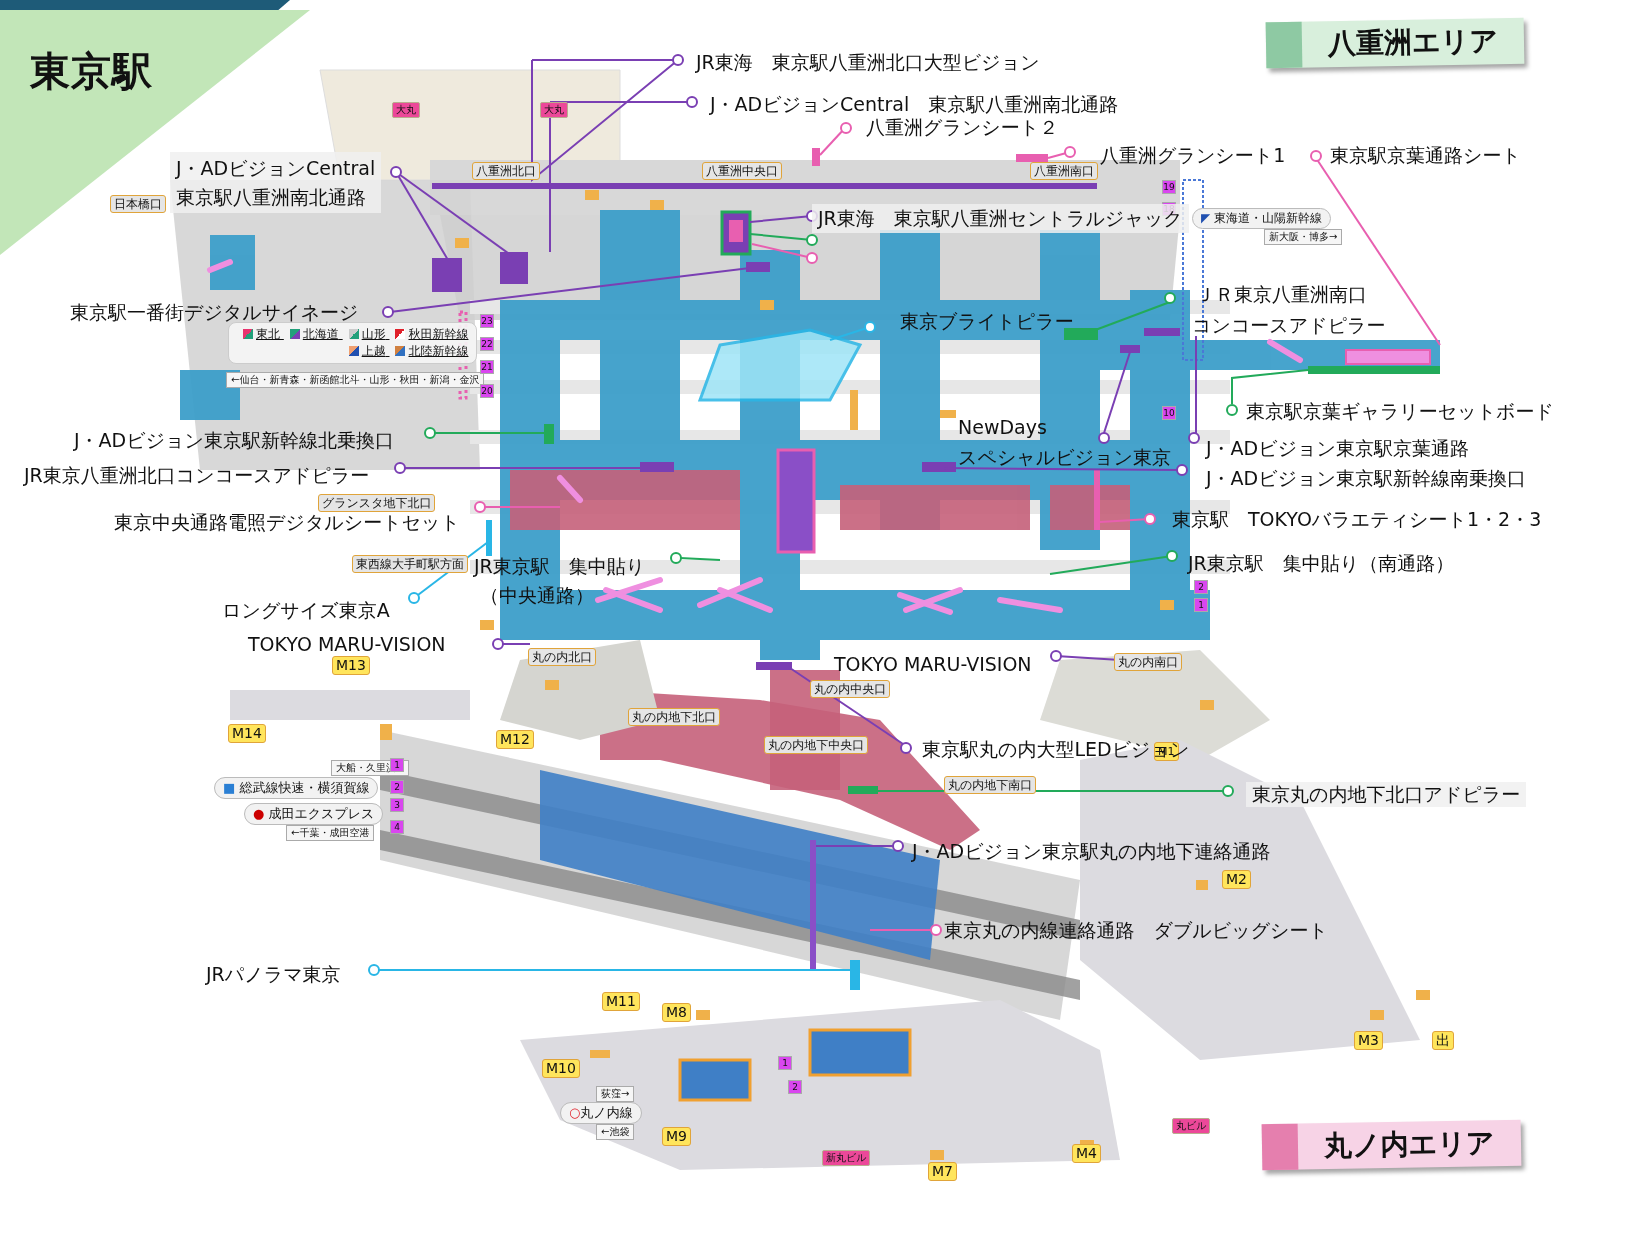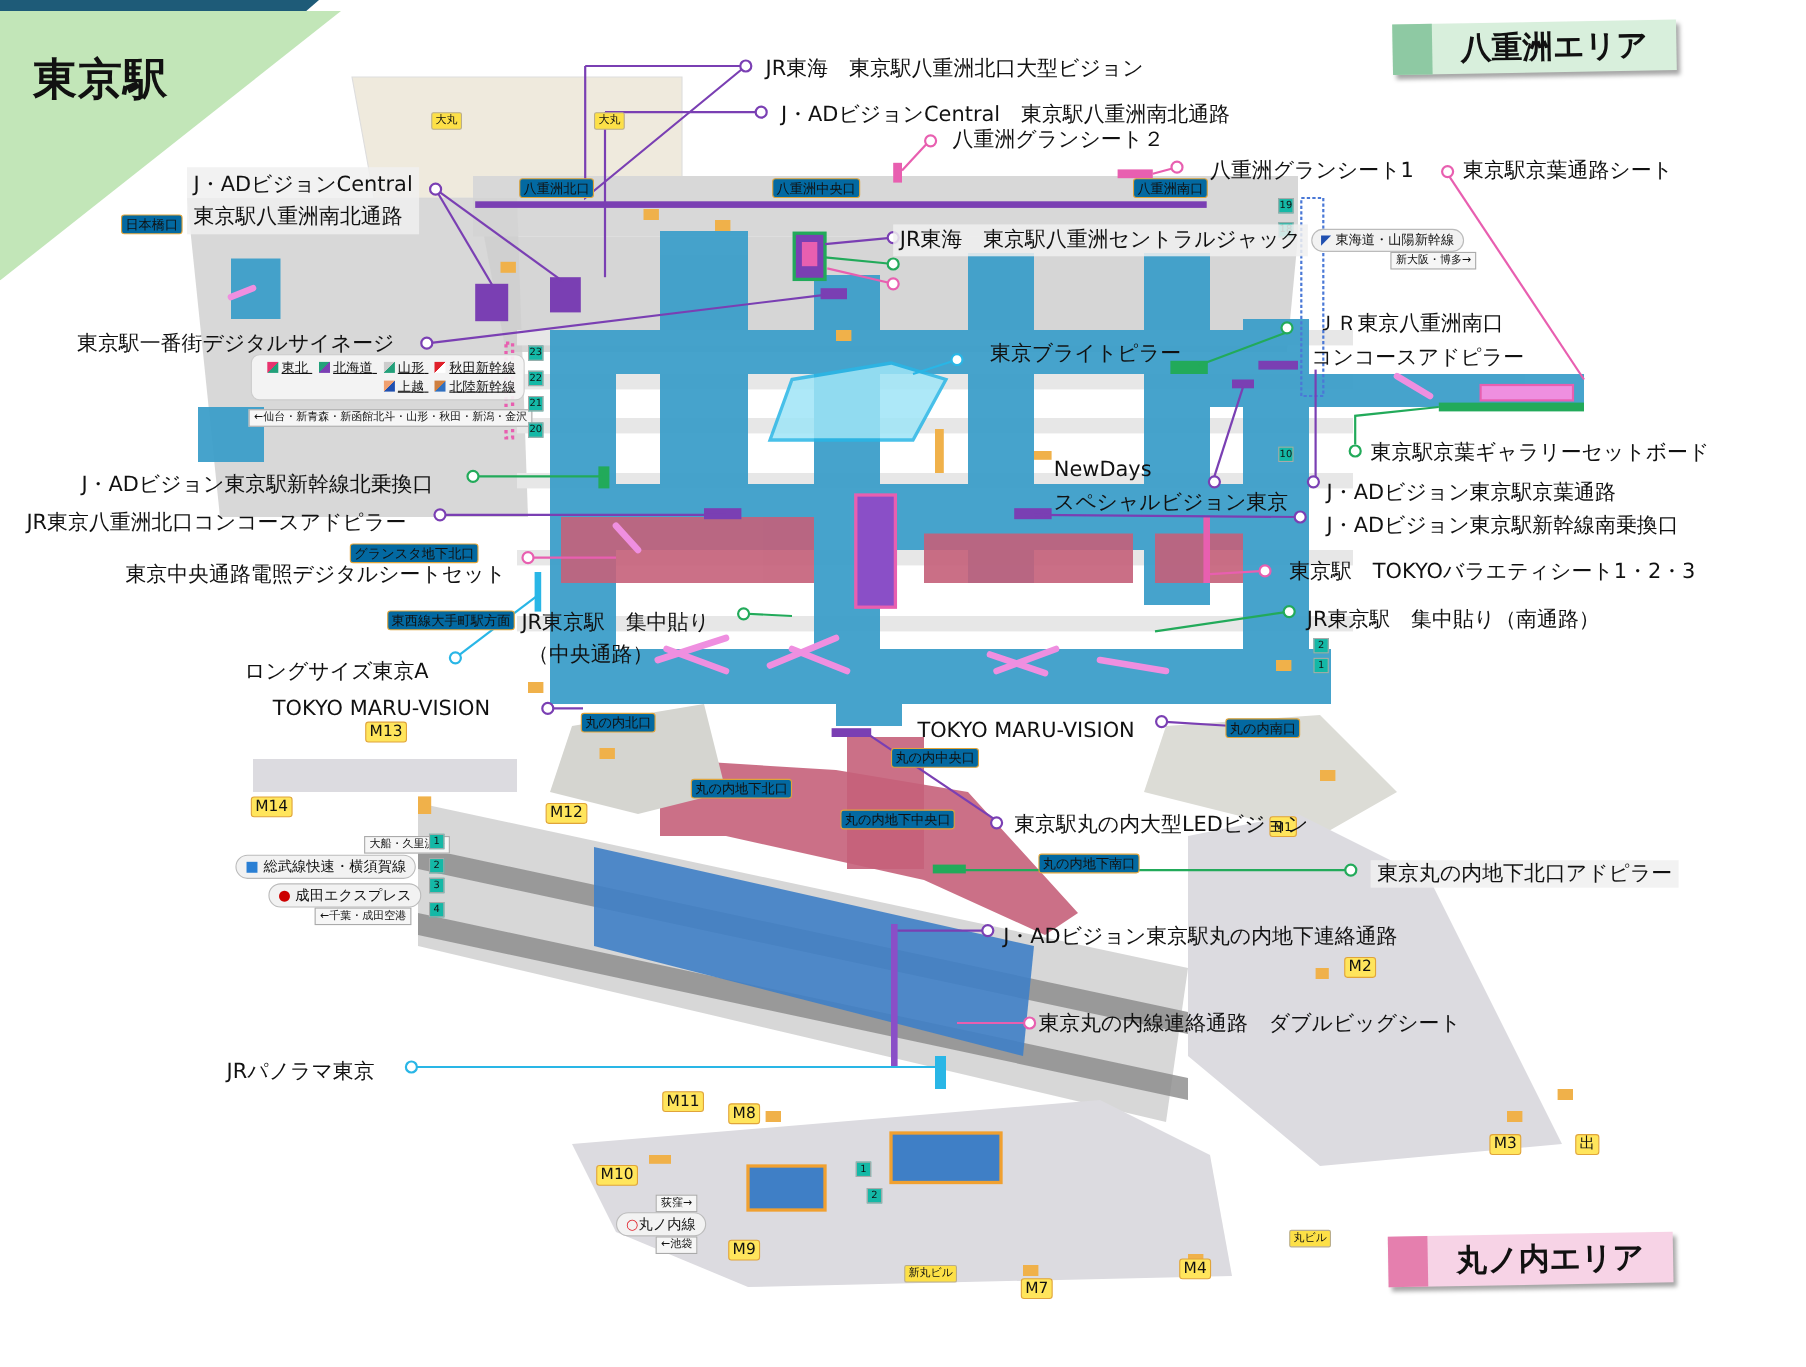--- a/index.html
+++ b/index.html
@@ -6,26 +6,26 @@
   body { width:1642px; height:1243px; position:relative; overflow:hidden; background:#ffffff; font-family:"DejaVu Sans", sans-serif; color:#111; }
   .abs { position:absolute; }
   .topbar { left:0; top:0; width:290px; height:10px; background:#1e5b78; clip-path:polygon(0 0,100% 0,96% 100%,0 100%); }
   .tri { left:0; top:10px; width:310px; height:245px; background:#c2e6b8; clip-path:polygon(0 0,100% 0,0 100%); }
   .title { left:30px; top:44px; font-size:40px; font-weight:bold; letter-spacing:1px; }
   .area-tag { height:46px; display:flex; align-items:center; box-shadow:3px 4px 4px rgba(0,0,0,0.35); }
   .area-tag .chip { width:36px; height:100%; }
   .area-tag .lbl { padding:0 26px 0 26px; font-size:28px; font-weight:bold; }
   .callout { font-size:19px; white-space:nowrap; color:#111; line-height:1.1; }
   .callout.bg { background:rgba(240,240,240,0.85); padding:2px 6px; }
-  .exit { background:#0369a1; border:1.5px solid #e0a43a; border-radius:3px; font-size:12px; padding:0 3px; white-space:nowrap; line-height:16px; }
+  .exit { background:#e5e5e5; border:1.5px solid #e0a43a; border-radius:3px; font-size:12px; padding:0 3px; white-space:nowrap; line-height:16px; }
   .mexit { background:#ffe55c; border:1.5px solid #e0a43a; border-radius:3px; font-size:14px; padding:0 3px; line-height:17px; }
-  .bldg { background:#fde047; border:1px solid #b9ad8e; border-radius:2px; font-size:10px; padding:0 3px; line-height:14px; }
+  .bldg { background:#ec4899; border:1px solid #b9ad8e; border-radius:2px; font-size:10px; padding:0 3px; line-height:14px; }
   .pill { background:#f2f2f2; border:1px solid #bbb; border-radius:12px; font-size:13px; padding:1px 8px; white-space:nowrap; }
   .dir { background:#f6f6f6; border:1px solid #aaa; font-size:10px; padding:0 4px; line-height:14px; white-space:nowrap; }
-  .trk { background:#14b8a6; border:1px solid #aaa; font-size:9px; width:12px; height:12px; line-height:12px; text-align:center; }
+  .trk { background:#d946ef; border:1px solid #aaa; font-size:9px; width:12px; height:12px; line-height:12px; text-align:center; }
   .legend { background:rgba(245,245,245,0.92); border:1px solid #ccc; border-radius:8px; font-size:12px; padding:3px 8px;text-decoration:underline; }
   .sw { display:inline-block; width:10px; height:10px; margin:0 3px 0 6px; vertical-align:-1px; }
 </style>
 </head>
 <body>
 
 <div class="abs topbar"></div>
 <div class="abs tri"></div>
 <div class="abs title">東京駅</div>
 

